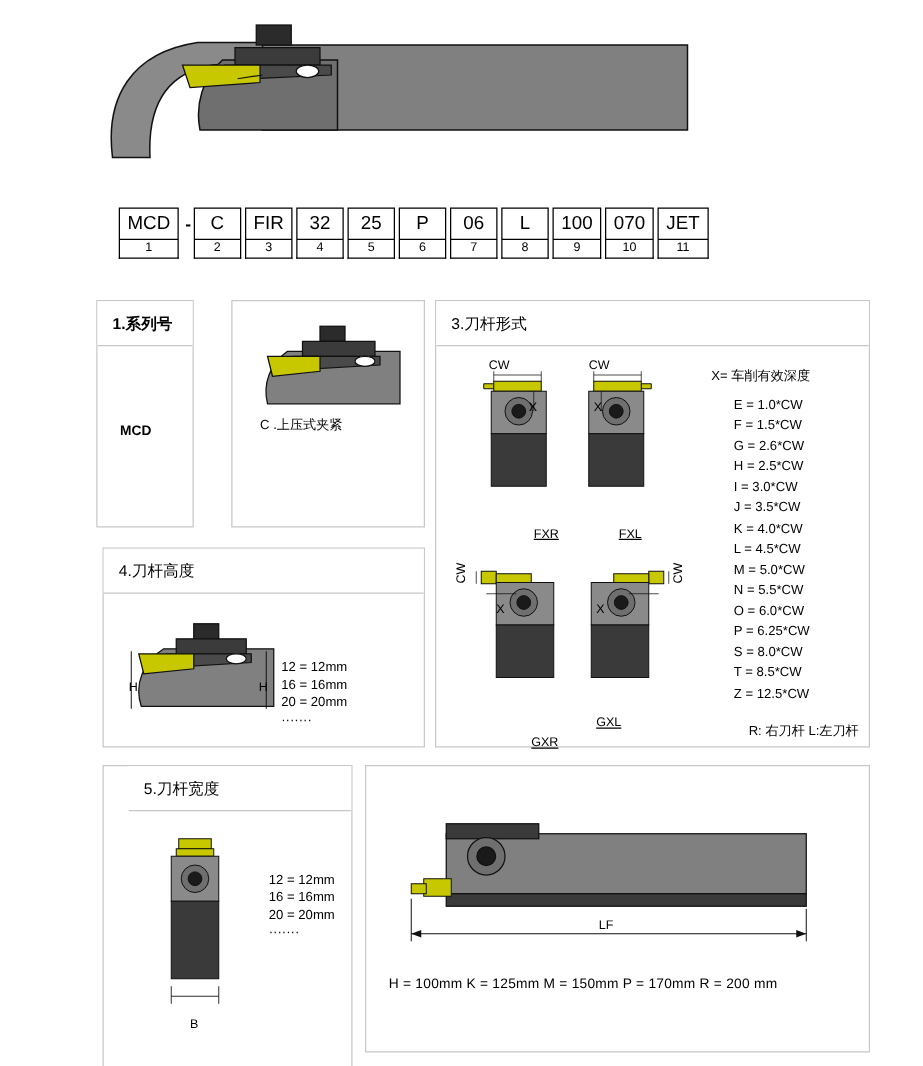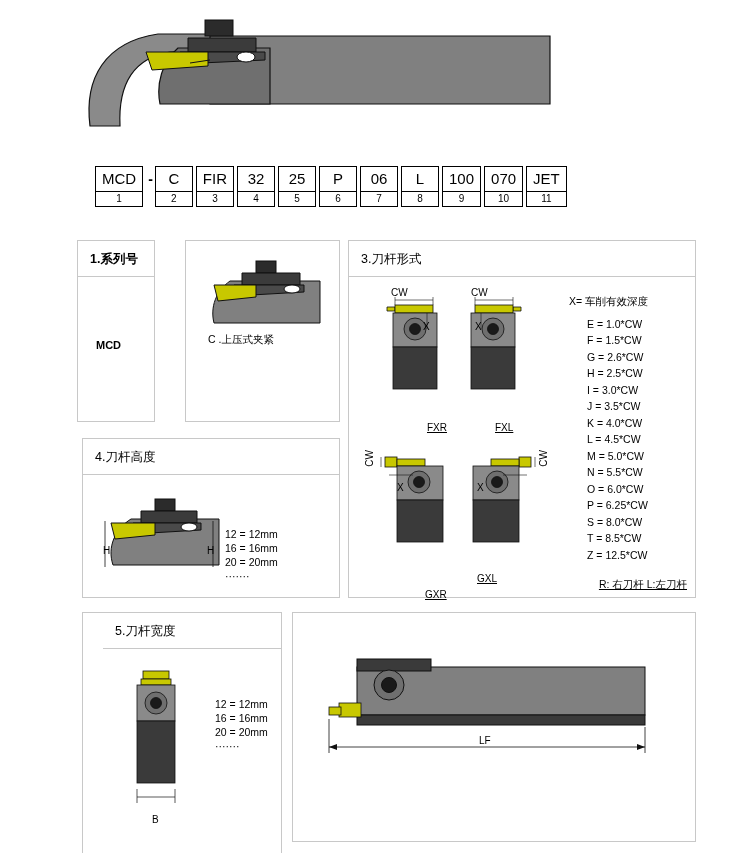--- a/index.html
+++ b/index.html
@@ -50,21 +50,21 @@
 
   .note{font-size:10.5px;line-height:14px;}
   #p4-note{position:absolute;left:142px;top:52px;}
   #p5-note{position:absolute;left:112px;top:48px;}
   #p6-note{position:absolute;left:18px;top:168px;font-size:11px;letter-spacing:0.2px;}
 
   
   #x-legend{position:absolute;right:8px;top:16px;width:118px;font-size:10.5px;line-height:16.5px;}
   #x-legend .hdr{margin-bottom:6px;}
   #x-legend .row{padding-left:18px;}
-  #rl-note{position:absolute;right:8px;bottom:8px;font-size:10.5px;text-decoration:underline;}
+  #rl-note{position:absolute;right:8px;bottom:8px;font-size:10.5px;}
 
   .lbl{position:absolute;font-size:10px;}
   .lbl-u{text-decoration:underline;}
 </style>
 </head>
 <body>
 
 <svg class="abs" id="top-illustration" viewBox="0 0 620 120">
 
   <path d="M30 118 C24 70 45 34 98 26 L170 26 L170 40 L110 44 C74 50 58 76 60 118 Z" fill="#8a8a8a" stroke="#111" stroke-width="1.2"></path>
@@ -299,14 +299,15 @@
       <rect x="22" y="62" width="22" height="14" fill="#c8c800" stroke="#111" stroke-width="0.8"></rect>
       <rect x="12" y="66" width="12" height="8" fill="#c8c800" stroke="#111" stroke-width="0.8"></rect>
 
       <line x1="12" y1="78" x2="12" y2="112" stroke="#111" stroke-width="0.8"></line>
       <line x1="328" y1="86" x2="328" y2="112" stroke="#111" stroke-width="0.8"></line>
       <line x1="12" y1="106" x2="328" y2="106" stroke="#111" stroke-width="0.8"></line>
       <path d="M12 106 L20 103 L20 109 Z" fill="#111"></path>
       <path d="M328 106 L320 103 L320 109 Z" fill="#111"></path>
     </svg>
     <div class="lbl" style="left:186px;top:122px;">LF</div>
+    <div id="p6-note">H = 100mm    K = 125mm    M = 150mm    P = 170mm    R = 200 mm</div>
   </div>
 </div>
 
 </body></html>

